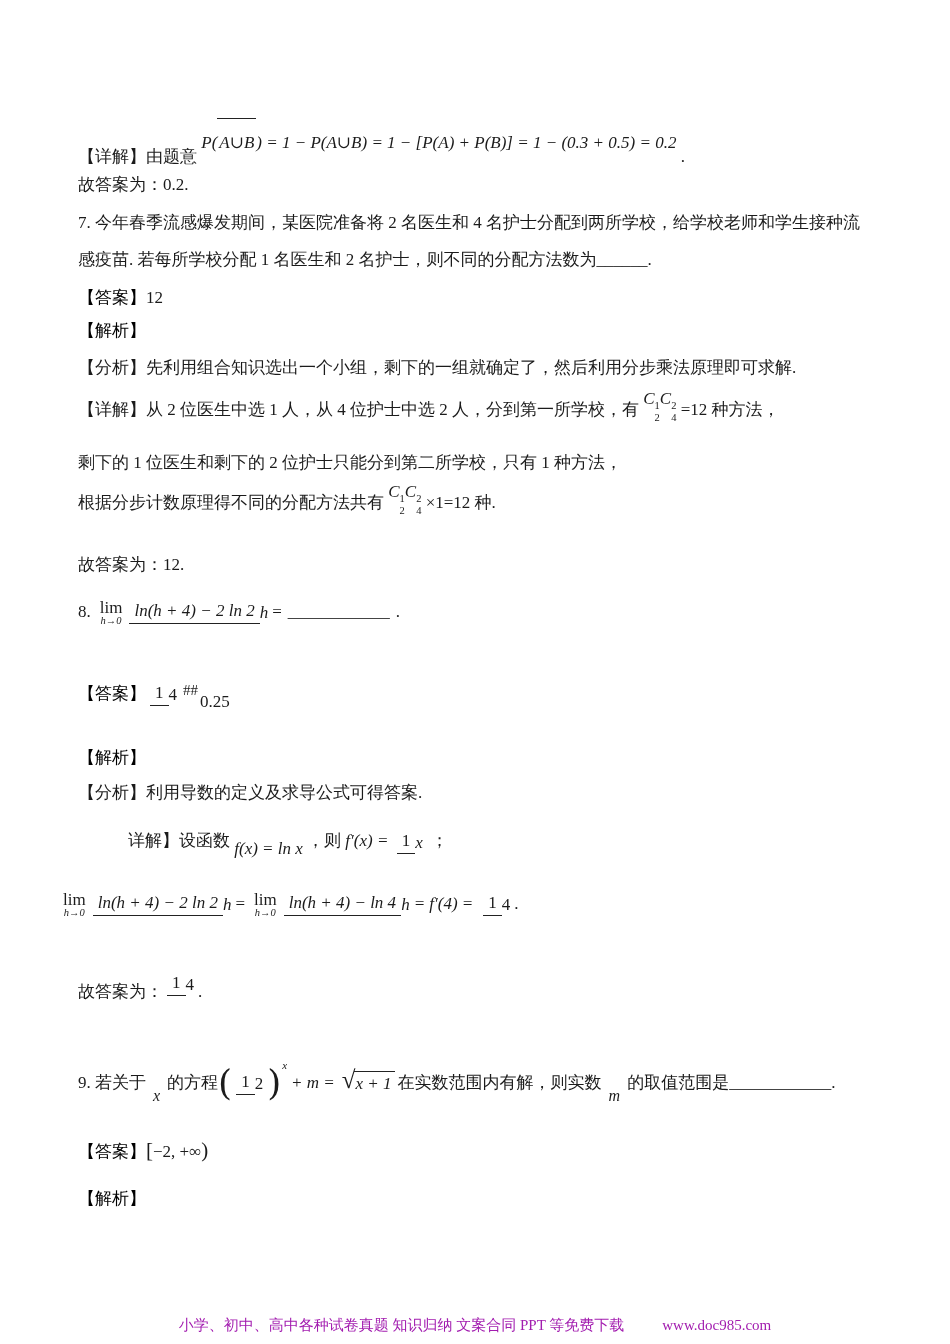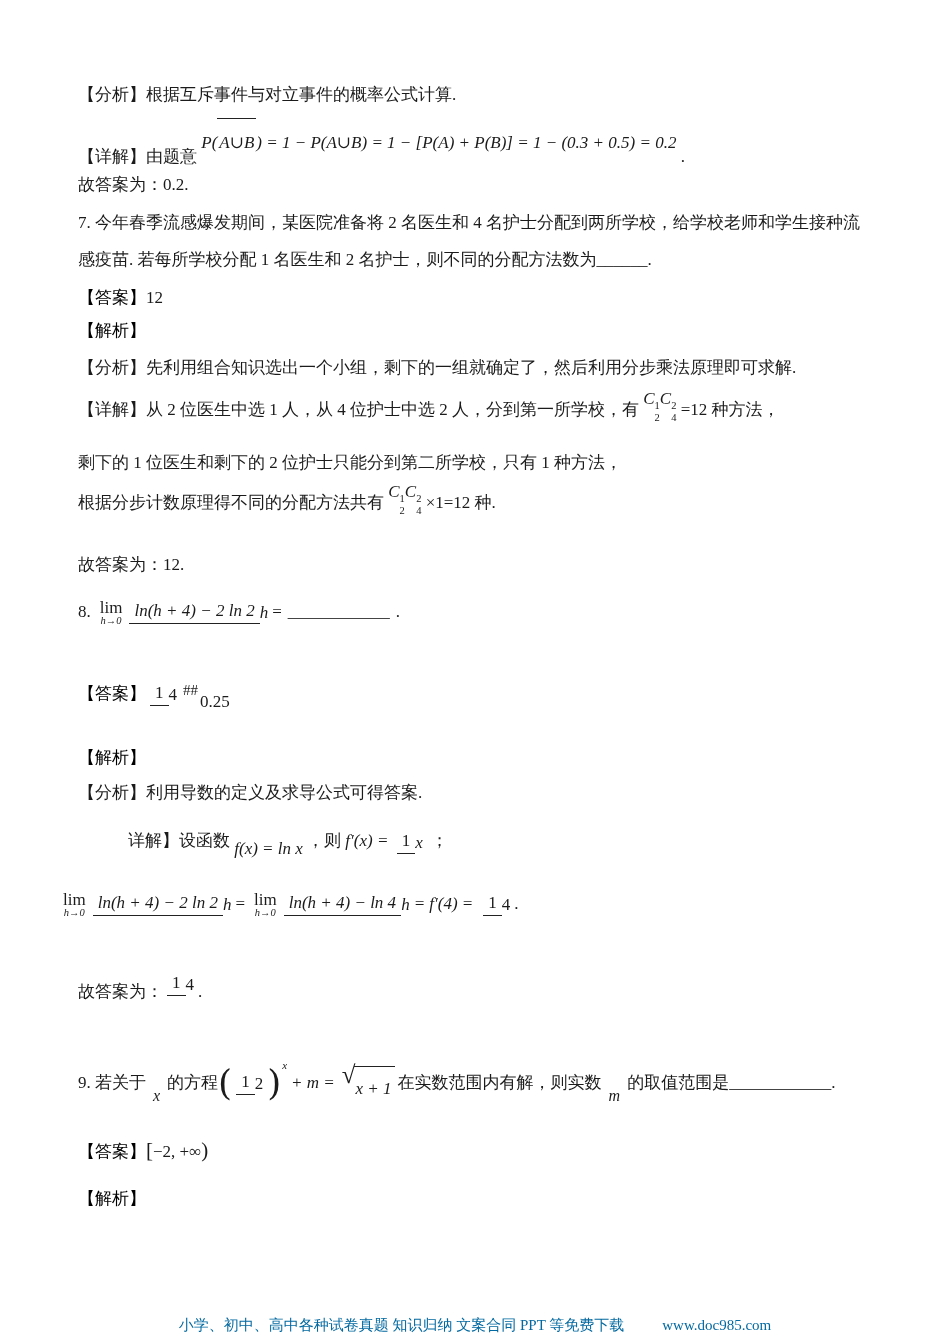--- a/index.html
+++ b/index.html
@@ -25,47 +25,44 @@
            vertical-align:-5px;text-align:left;}
   .raise{position:relative;top:-11px;display:inline-block;}
   .drop8{position:relative;top:8px;display:inline-block;}
   .drop14{position:relative;top:14px;display:inline-block;}
   .dropvar{position:relative;top:13px;display:inline-block;font-size:16px;margin:0 7px;}
   
   .bar{display:inline-block;border-top:1.4px solid #222;padding:14px 2px;line-height:1.15;}
   
   .sqrt{display:inline-flex;align-items:flex-start;margin:0 3px;}
   .rad{font-size:25px;line-height:1;margin-top:-4px;}
-  .radbody{border-top:1.5px solid #222;padding:11px 3px 0 2px;margin-left:-2px;}
+  .radbody{border-top:1.5px solid #222;padding:1px 3px 0 2px;margin-left:-2px;}
   
   .bigp{font-size:36px;font-weight:300;line-height:0.85;font-family:"DejaVu Serif",serif;}
   .expx{position:relative;top:-17px;font-size:11px;display:inline-block;margin-left:1px;}
   .hash{position:relative;top:-4px;font-size:15px;display:inline-block;margin:0 2px;}
   .bigbr{font-size:21px;line-height:1;}
   .blank{letter-spacing:0;}
   
   .b1{top:84px}.b2{top:118px}.b3{top:174px}.b4a{top:212px}.b4b{top:249px}
   .b5{top:287px}.b6{top:320px}.b7{top:357px}.b8{top:399px}.b9{top:452px}
   .b10{top:492px}.b11{top:554px}
   .b12{top:585px;height:54px}.b13{top:668px;height:52px}
   .b14{top:747px}.b15{top:782px}.b16{top:830px}
   .b17{top:876px;height:56px}.b18{top:962px;height:44px}
   .b19{top:1056px;height:54px}.b20{top:1140px}.b21{top:1188px}
   .footer{position:absolute;top:1316px;left:0;width:100%;text-align:center;
-          font-size:15px;color:#0369a1;white-space:nowrap;}
+          font-size:15px;color:#a21caf;white-space:nowrap;}
   .site{margin-left:38px;}
 </style>
 </head>
 <body>
 
 <div class="page">
 
-  <div class="blk b1">
-    <span>【分析】根据互斥事件与对立事件的概率公式计算.</span>
-  </div>
 
   <div class="blk b2">
     <span class="drop14">【详解】由题意</span>
     <span class="fm">P(</span><span class="bar fm">A∪B</span><span class="fm">) = 1 − P(A∪B) = 1 − [P(A) + P(B)] = 1 − (0.3 + 0.5) = 0.2</span>
     <span class="drop14">.</span>
   </div>
 
   <div class="blk b3">
     <span>故答案为：0.2.</span>
   </div>

